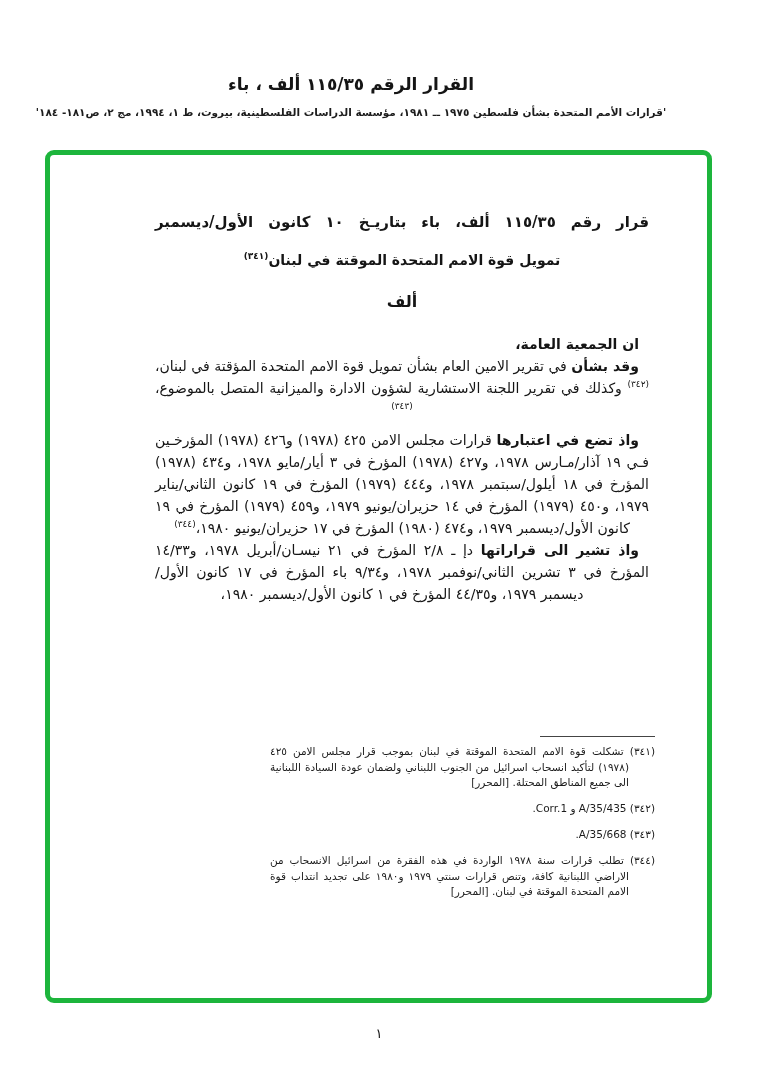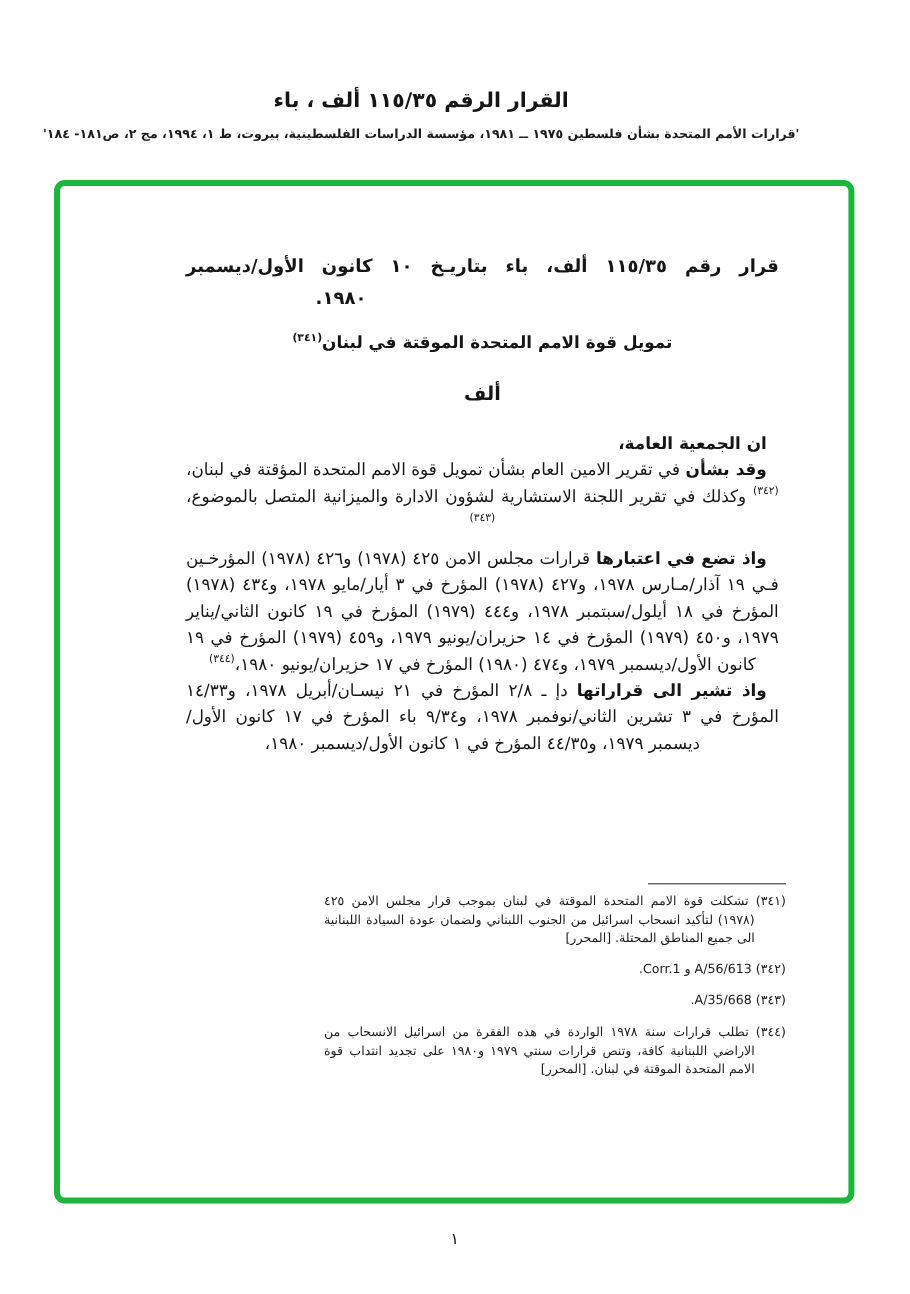--- a/index.html
+++ b/index.html
@@ -44,34 +44,33 @@
 
 <div class="page-header">
   <div class="title">القرار الرقم ١١٥/٣٥ ألف ، باء</div>
   <div class="source">'قرارات الأمم المتحدة بشأن فلسطين ١٩٧٥ ــ ١٩٨١، مؤسسة الدراسات الفلسطينية، بيروت، ط ١، ١٩٩٤، مج ٢، ص١٨١- ١٨٤'</div>
 </div>
 
 <div class="green-frame"></div>
 
 <div class="doc-content">
   <div class="doc-title-l1">قرار رقم ١١٥/٣٥ ألف، باء بتاريـخ ١٠ كانون الأول/ديسمبر</div>
-  <div class="doc-title-l2">١٩٨٠.</div>
   <div class="doc-subtitle"><span>تمويل قوة الامم المتحدة الموقتة في لبنان</span><sup>(٣٤١)</sup></div>
   <div class="section-heading">ألف</div>
 
   <p class="para first"><span class="lead">ان الجمعية العامة،</span></p>
 
   <p class="para"><span class="lead">وقد بشأن</span><span> في تقرير الامين العام بشأن تمويل قوة الامم المتحدة المؤقتة في لبنان،</span><sup>(٣٤٢)</sup><span> وكذلك في تقرير اللجنة الاستشارية لشؤون الادارة والميزانية المتصل بالموضوع،</span><sup>(٣٤٣)</sup></p>
 
   <p class="para gap"><span class="lead">واذ تضع في اعتبارها</span><span> قرارات مجلس الامن ٤٢٥ (١٩٧٨) و٤٢٦ (١٩٧٨) المؤرخـين فـي ١٩ آذار/مـارس ١٩٧٨، و٤٢٧ (١٩٧٨) المؤرخ في ٣ أيار/مايو ١٩٧٨، و٤٣٤ (١٩٧٨) المؤرخ في ١٨ أيلول/سبتمبر ١٩٧٨، و٤٤٤ (١٩٧٩) المؤرخ في ١٩ كانون الثاني/يناير ١٩٧٩، و٤٥٠ (١٩٧٩) المؤرخ في ١٤ حزيران/يونيو ١٩٧٩، و٤٥٩ (١٩٧٩) المؤرخ في ١٩ كانون الأول/ديسمبر ١٩٧٩، و٤٧٤ (١٩٨٠) المؤرخ في ١٧ حزيران/يونيو ١٩٨٠،</span><sup>(٣٤٤)</sup></p>
 
   <p class="para"><span class="lead">واذ تشير الى قراراتها</span><span> دإ ـ ٢/٨ المؤرخ في ٢١ نيسـان/أبريل ١٩٧٨، و١٤/٣٣ المؤرخ في ٣ تشرين الثاني/نوفمبر ١٩٧٨، و٩/٣٤ باء المؤرخ في ١٧ كانون الأول/ديسمبر ١٩٧٩، و٤٤/٣٥ المؤرخ في ١ كانون الأول/ديسمبر ١٩٨٠،</span></p>
 </div>
 
 <div class="footnotes">
   <div class="fn-sep"></div>
   <p class="footnote"><span>(٣٤١)</span><span> تشكلت قوة الامم المتحدة الموقتة في لبنان بموجب قرار مجلس الامن ٤٢٥ (١٩٧٨) لتأكيد انسحاب اسرائيل من الجنوب اللبناني ولضمان عودة السيادة اللبنانية الى جميع المناطق المحتلة. [المحرر]</span></p>
-  <p class="footnote plain"><span>(٣٤٢)</span><span> A/56/613 و Corr.1.</span></p>
+  <p class="footnote plain"><span>(٣٤٢)</span><span> A/35/435 و Corr.1.</span></p>
   <p class="footnote plain"><span>(٣٤٣)</span><span> A/35/668.</span></p>
   <p class="footnote"><span>(٣٤٤)</span><span> تطلب قرارات سنة ١٩٧٨ الواردة في هذه الفقرة من اسرائيل الانسحاب من الاراضي اللبنانية كافة، وتنص قرارات سنتي ١٩٧٩ و١٩٨٠ على تجديد انتداب قوة الامم المتحدة الموقتة في لبنان. [المحرر]</span></p>
 </div>
 
 <div class="page-number">١</div>
 
 </body></html>

